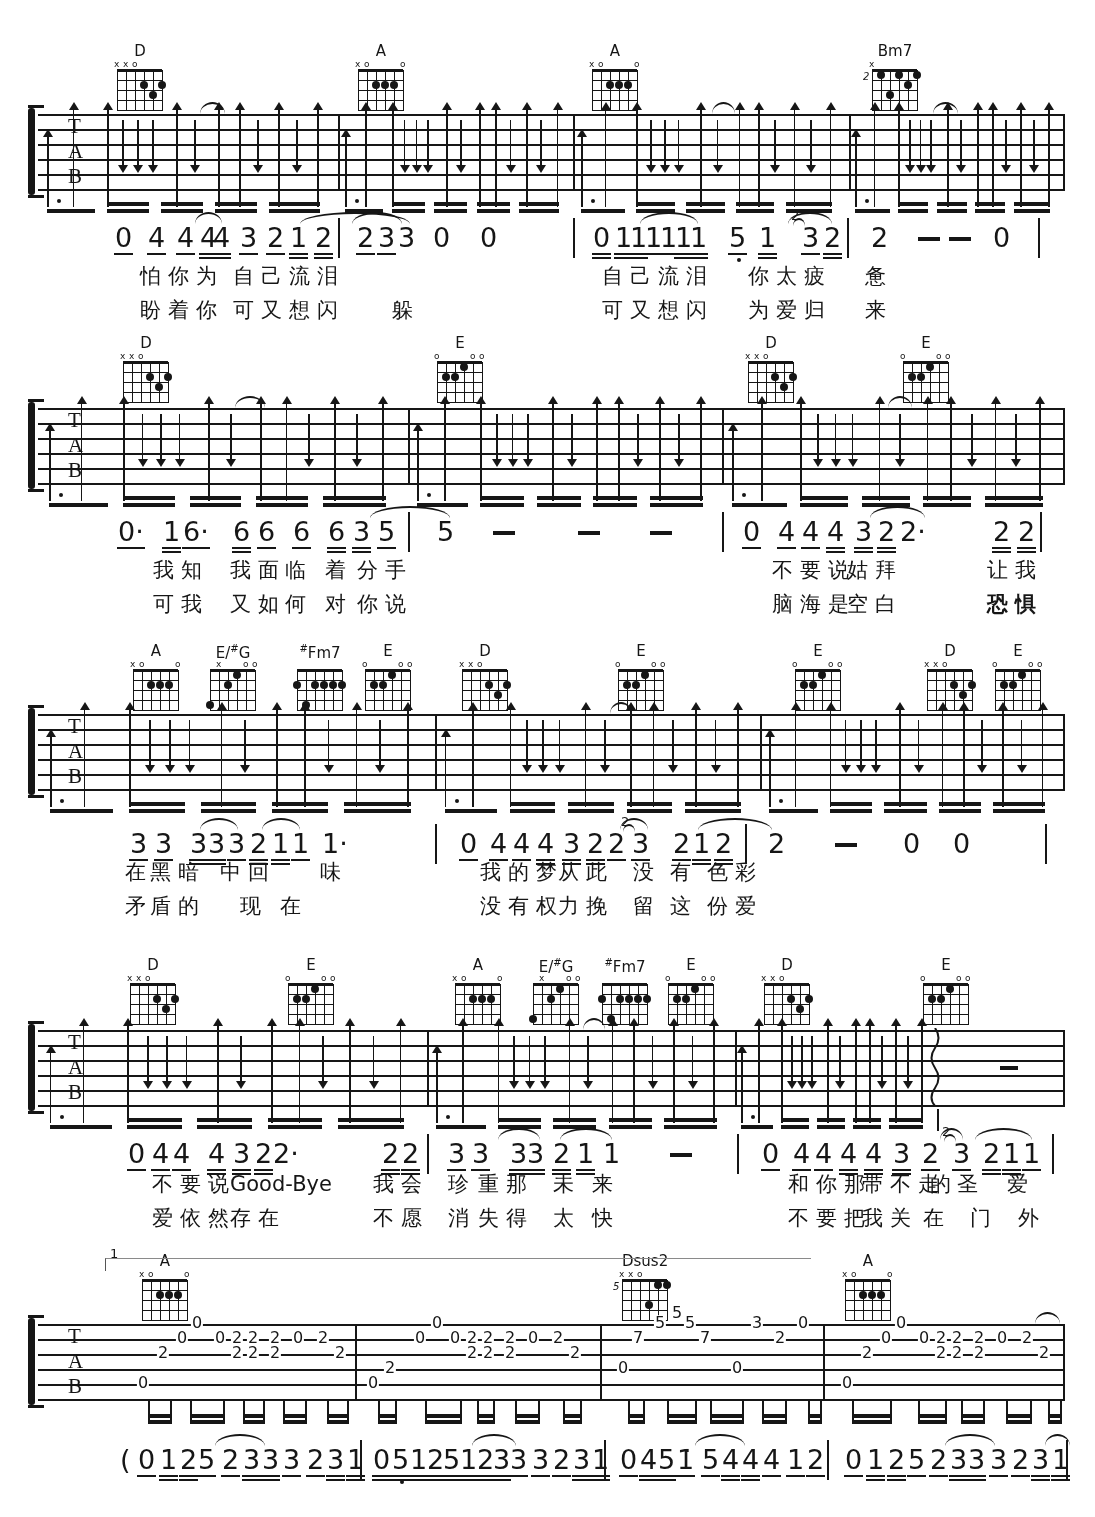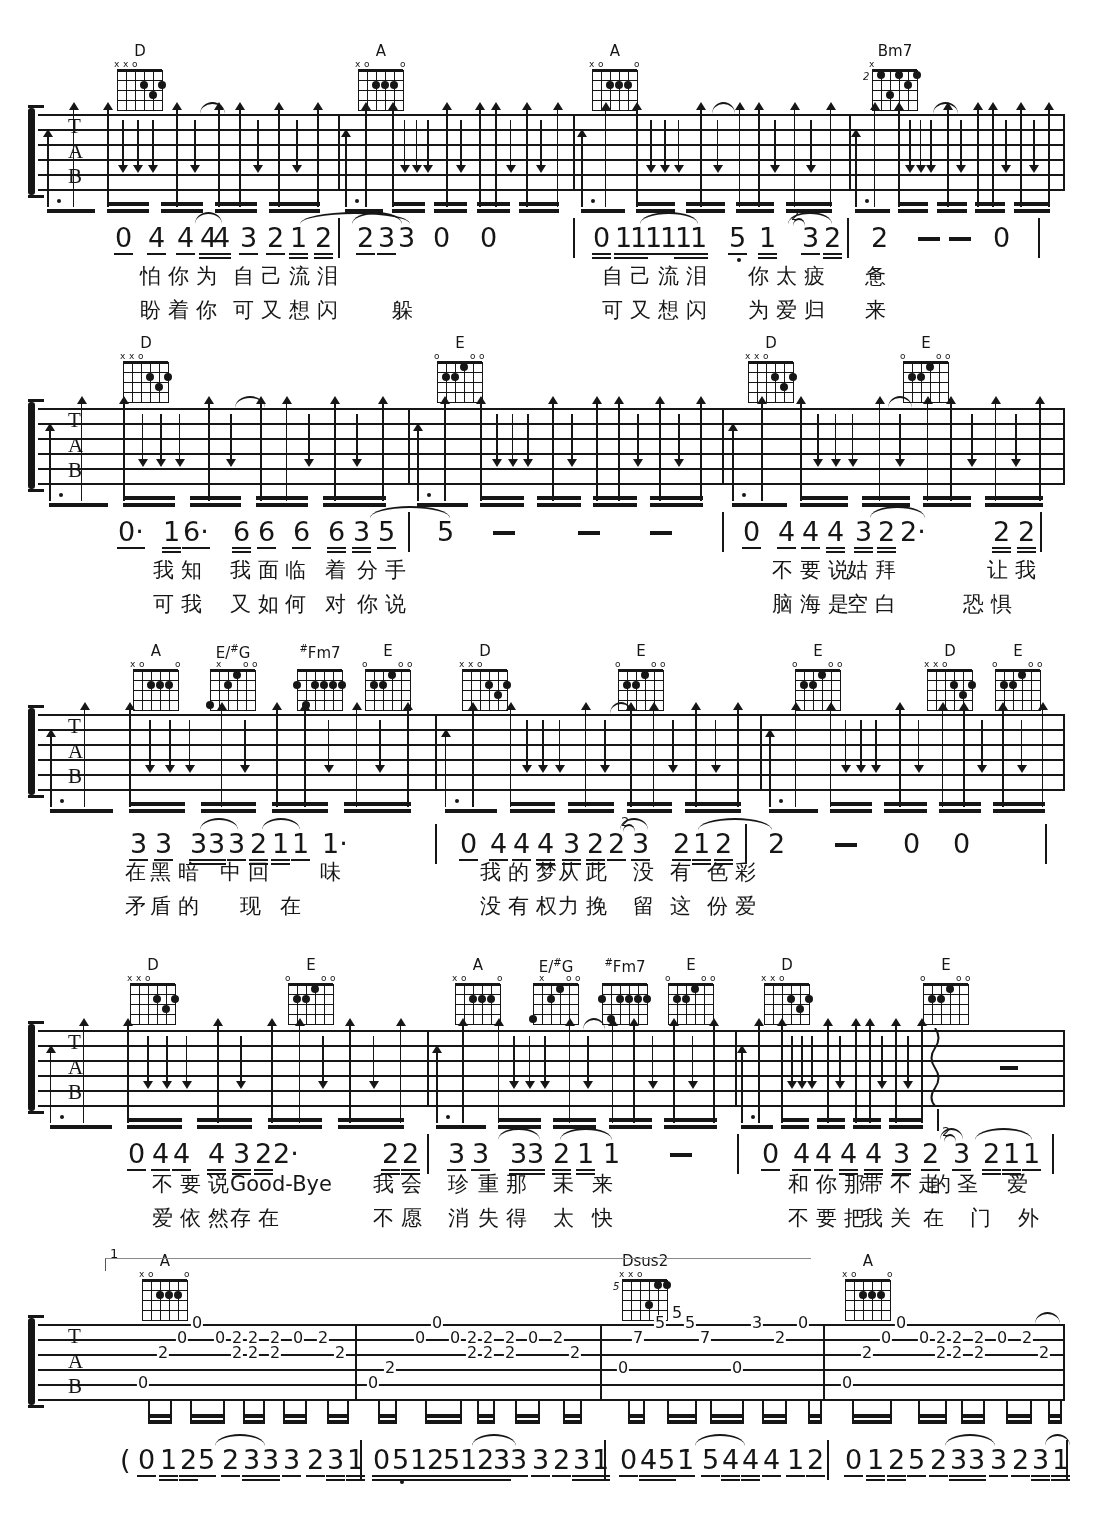--- a/index.html
+++ b/index.html
@@ -595,21 +595,21 @@
       <div class="lyr cjk" style="left: 772px; top: 560px;">不要说</div>
       <div class="lyr cjk" style="left: 847px; top: 560px;">姑拜</div>
       <div class="lyr cjk" style="left: 987px; top: 560px;">让我</div>
       <div class="lyr cjk" style="left: 153px; top: 594px;">可我</div>
       <div class="lyr cjk" style="left: 230px; top: 594px;">又如</div>
       <div class="lyr" style="left: 285px; top: 594px;">何</div>
       <div class="lyr" style="left: 325px; top: 594px;">对</div>
       <div class="lyr cjk" style="left: 357px; top: 594px;">你说</div>
       <div class="lyr cjk" style="left: 772px; top: 594px;">脑海是</div>
       <div class="lyr cjk" style="left: 847px; top: 594px;">空白</div>
-      <div class="lyr cjk" style="left: 963px; top: 594px;">恐惧</div>
+      <div class="lyr cjk" style="left: 987px; top: 594px; font-weight: bold;">恐惧</div>
     </div>
     <div class="abs" style="left: 0px; top: 0px; width: 1095px; height: 1px;">
       <div class="abs" style="left: 38px; top: 714px; width: 1025px; height: 1.6px; background: rgb(22, 22, 22);"></div>
       <div class="abs" style="left: 38px; top: 729px; width: 1025px; height: 1.6px; background: rgb(22, 22, 22);"></div>
       <div class="abs" style="left: 38px; top: 744px; width: 1025px; height: 1.6px; background: rgb(22, 22, 22);"></div>
       <div class="abs" style="left: 38px; top: 759px; width: 1025px; height: 1.6px; background: rgb(22, 22, 22);"></div>
       <div class="abs" style="left: 38px; top: 774px; width: 1025px; height: 1.6px; background: rgb(22, 22, 22);"></div>
       <div class="abs" style="left: 38px; top: 789px; width: 1025px; height: 1.6px; background: rgb(22, 22, 22);"></div>
       <div class="abs" style="left: 28px; top: 708px; width: 7px; height: 87px; background: rgb(22, 22, 22); border-radius: 3px;"></div>
       <div class="abs" style="left: 28px; top: 705px; width: 16px; height: 3px; background: rgb(22, 22, 22);"></div>

